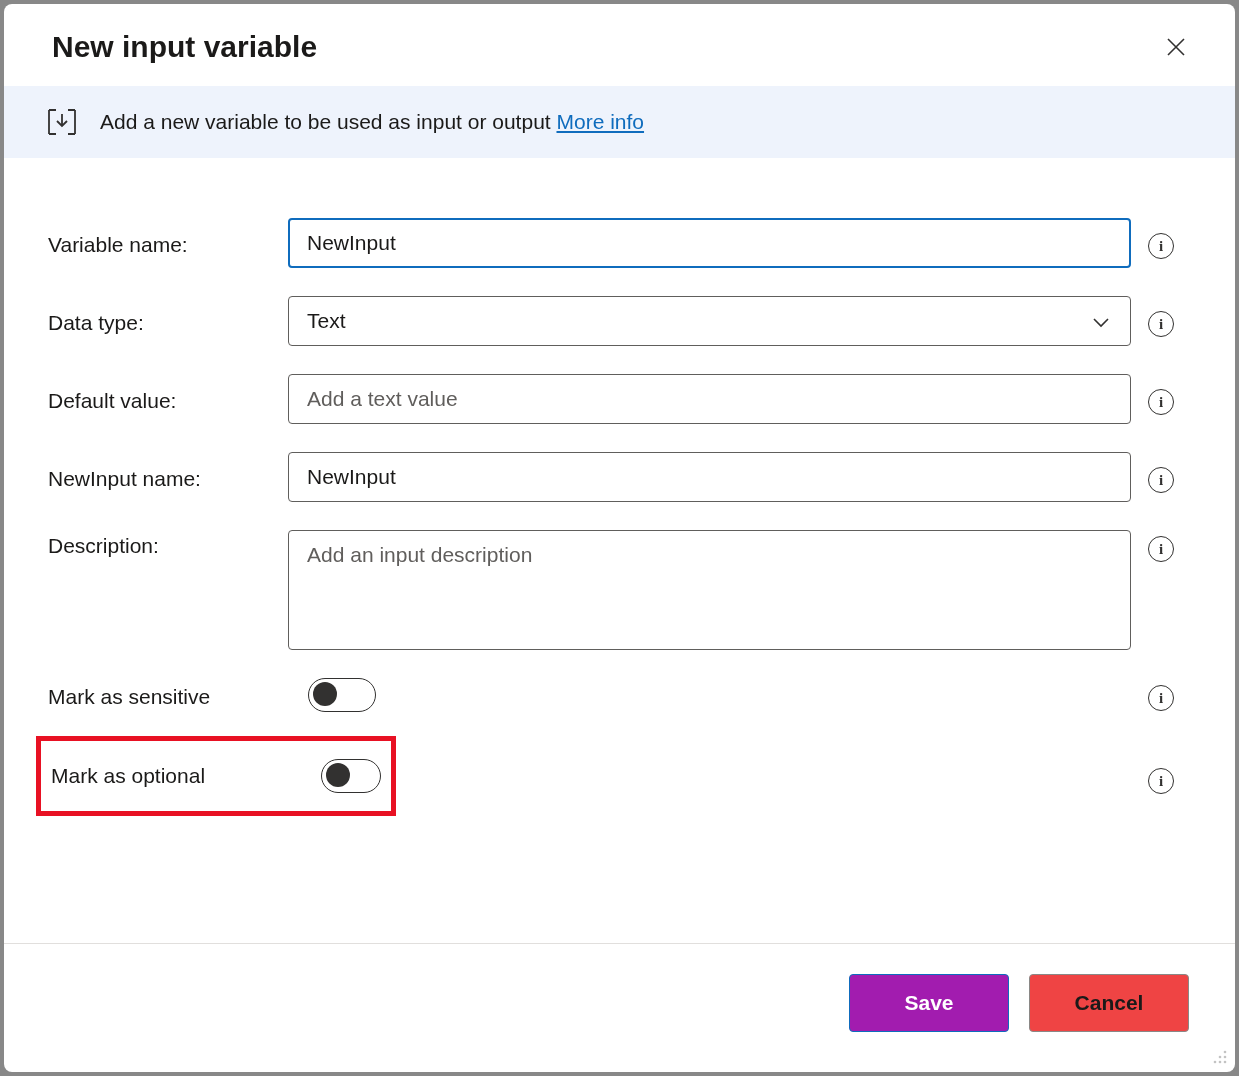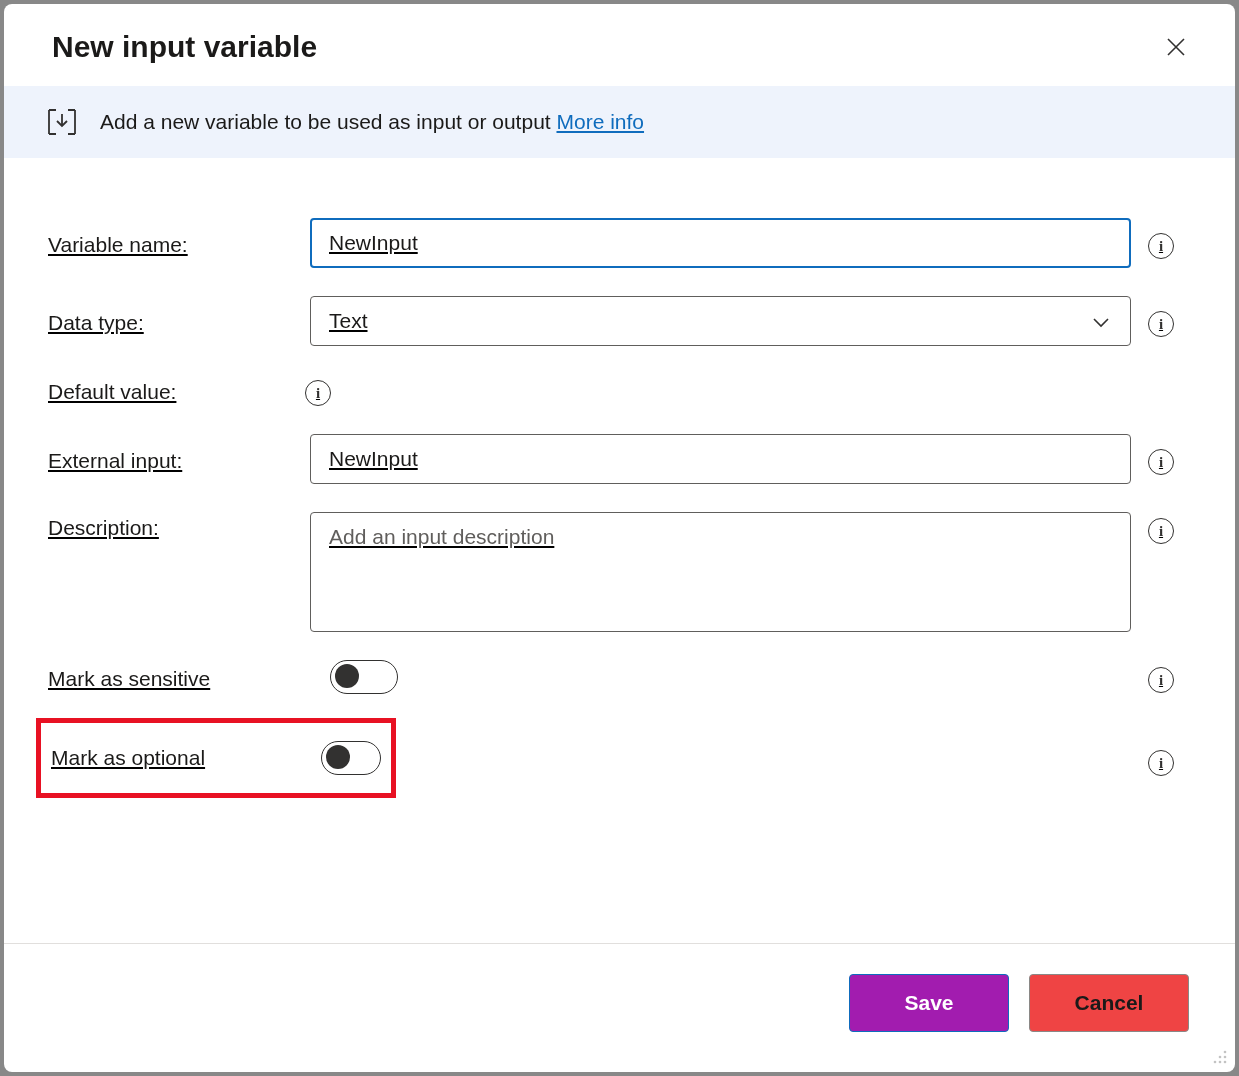--- a/index.html
+++ b/index.html
@@ -52,34 +52,32 @@
   }
   .form-area {
     flex: 1;
     padding: 60px 44px 20px 44px;
     overflow: auto;
   }
   .form-row {
     display: flex;
     align-items: center;
     margin-bottom: 28px;
-    text-decoration: underline;
   }
   .form-row.tall { align-items: flex-start; }
   .label-col {
     width: 240px;
     font-size: 21px;
     color: #1b1a19;
     padding-top: 4px;
   }
   .field-col {
     flex: 1;
     display: flex;
     align-items: center;
-    margin-left: 22px;
   }
   .field-col.tall { align-items: center; }
   .info-col {
     width: 60px;
     display: flex;
     justify-content: center;
     padding-top: 6px;
   }
   .text-input, .select-wrap, .textarea-input {
     width: 100%;
@@ -224,27 +222,30 @@
             </svg>
         </div>
       </div>
       <div class="info-col">
           <div class="info-icon">i</div>
         </div>
     </div>
 
     <div class="form-row">
       <div class="label-col">Default value:</div>
-      <div class="info-col">
-          <div class="info-icon">i</div>
-        </div>
-    </div>
-
-    <div class="form-row">
-      <div class="label-col">External input:</div>
+      <div class="field-col">
+        <input class="text-input" placeholder="Add a text value" style="">
+      </div>
+      <div class="info-col">
+          <div class="info-icon">i</div>
+        </div>
+    </div>
+
+    <div class="form-row">
+      <div class="label-col">NewInput name:</div>
       <div class="field-col">
         <input class="text-input" value="NewInput" style="">
       </div>
       <div class="info-col">
           <div class="info-icon">i</div>
         </div>
     </div>
 
     <div class="form-row tall">
       <div class="label-col">Description:</div>

